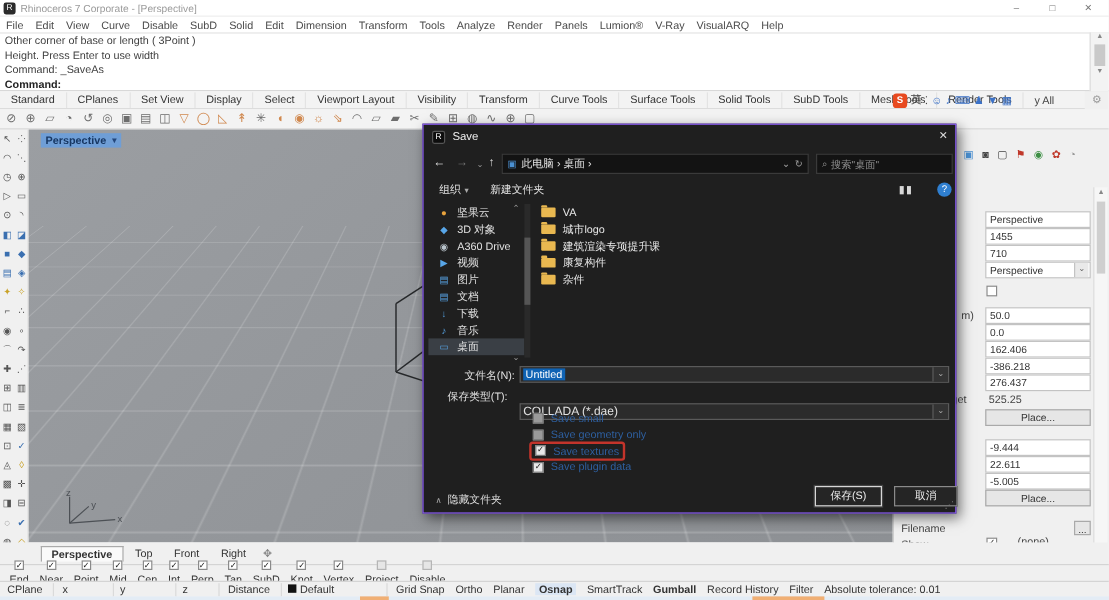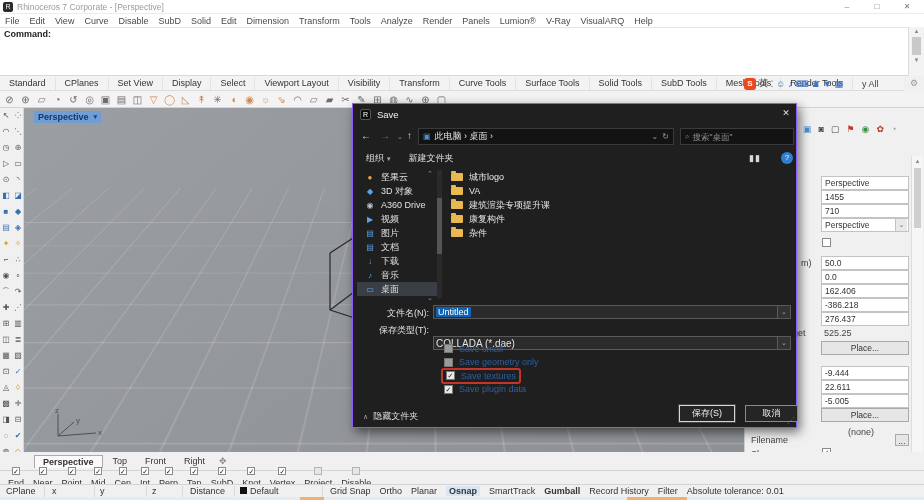--- a/index.html
+++ b/index.html
@@ -174,20 +174,26 @@
       <span class="menu-item">Analyze</span>
       <span class="menu-item">Render</span>
       <span class="menu-item">Panels</span>
       <span class="menu-item">Lumion®</span>
       <span class="menu-item">V-Ray</span>
       <span class="menu-item">VisualARQ</span>
       <span class="menu-item">Help</span>
     </div>
 
   <div class="abs cmdarea">
+    <div>
+
+    <div class="cmd-line">Other corner of base or length ( 3Point )</div>
+        <div class="cmd-line">Height. Press Enter to use width</div>
+        <div class="cmd-line">Command: _SaveAs</div>
+      </div>
     <div class="cmd-prompt">Command:</div>
   </div>
   <div class="abs cmd-scroll">
     <span>▲</span>
     <div class="cmd-thumb"></div>
     <span>▼</span>
   </div>
 
   <div class="abs ribbontabs">
 
@@ -358,21 +364,21 @@
     <span class="abs lbl" style="left:48px;top:220px;">get</span>
     <span class="abs lbl" style="left:79px;top:220px;">525.25</span>
     <div class="abs pbtn" style="top:233px;">Place...</div>
 
     <div class="abs pv" style="top:258px;">-9.444</div>
     <div class="abs pv" style="top:272px;">22.611</div>
     <div class="abs pv" style="top:286px;">-5.005</div>
     <div class="abs pbtn" style="top:300px;">Place...</div>
 
     <span class="abs lbl" style="left:6px;top:327px;">Filename</span>
-    <span class="abs lbl" style="left:76px;top:319px;padding-left:27px;">(none)</span>
+    <span class="abs lbl" style="left:76px;top:338px;padding-left:27px;">(none)</span>
     <div class="abs pbtn" style="left:150px;width:14px;top:326px;height:12px;">...</div>
     <span class="abs lbl" style="left:6px;top:341px;">Show</span>
     <span class="abs pchk checked" style="left:77px;top:340px;"></span>
     <span class="abs lbl" style="left:6px;top:355px;">Gray</span>
     <span class="abs pchk checked" style="left:77px;top:354px;"></span>
   </div>
 
   <div class="abs dialog">
     <div class="abs dlg-title">
       <span class="dlg-logo">R</span>
@@ -453,26 +459,26 @@
     <span class="abs sb-hint" style="left:74px;top:66px;">⌃</span>
     <span class="abs sb-hint" style="left:74px;top:190px;">⌄</span>
     <div class="abs sb-scroll">
         <div class="thumb"></div>
       </div>
 
     <div class="abs" style="left:98px;top:66px;width:330px;">
 
         <div class="fl-item">
           <span class="folder-ico"></span>
-          <span>城市logo</span>
+          <span>VA</span>
         </div>
 
         <div class="fl-item">
           <span class="folder-ico"></span>
-          <span>VA</span>
+          <span>城市logo</span>
         </div>
 
         <div class="fl-item">
           <span class="folder-ico"></span>
           <span>建筑渲染专项提升课</span>
         </div>
 
         <div class="fl-item">
           <span class="folder-ico"></span>
           <span>康复构件</span>
@@ -482,21 +488,21 @@
           <span class="folder-ico"></span>
           <span>杂件</span>
         </div>
       </div>
 
     <div class="abs fn-label" style="left:14px;top:203px;width:62px;">文件名(N):</div>
     <div class="abs fn-input" style="left:80px;top:201px;width:358px;">
       <span class="sel">Untitled</span>
       <span class="chev">⌄</span>
     </div>
-    <div class="abs fn-label" style="left:14px;top:220px;width:62px;">保存类型(T):</div>
+    <div class="abs fn-label" style="left:14px;top:220px;width:62px;text-align:center;">保存类型(T):</div>
     <div class="abs fn-input" style="left:80px;top:218px;width:358px;">
       <span class="val">COLLADA (*.dae)</span>
       <span class="chev">⌄</span>
     </div>
 
     <div class="abs" style="left:88px;top:238px;">
 
         <div class="opt">
           <span class="opt-inner">
             <span class="opt-box"></span>

